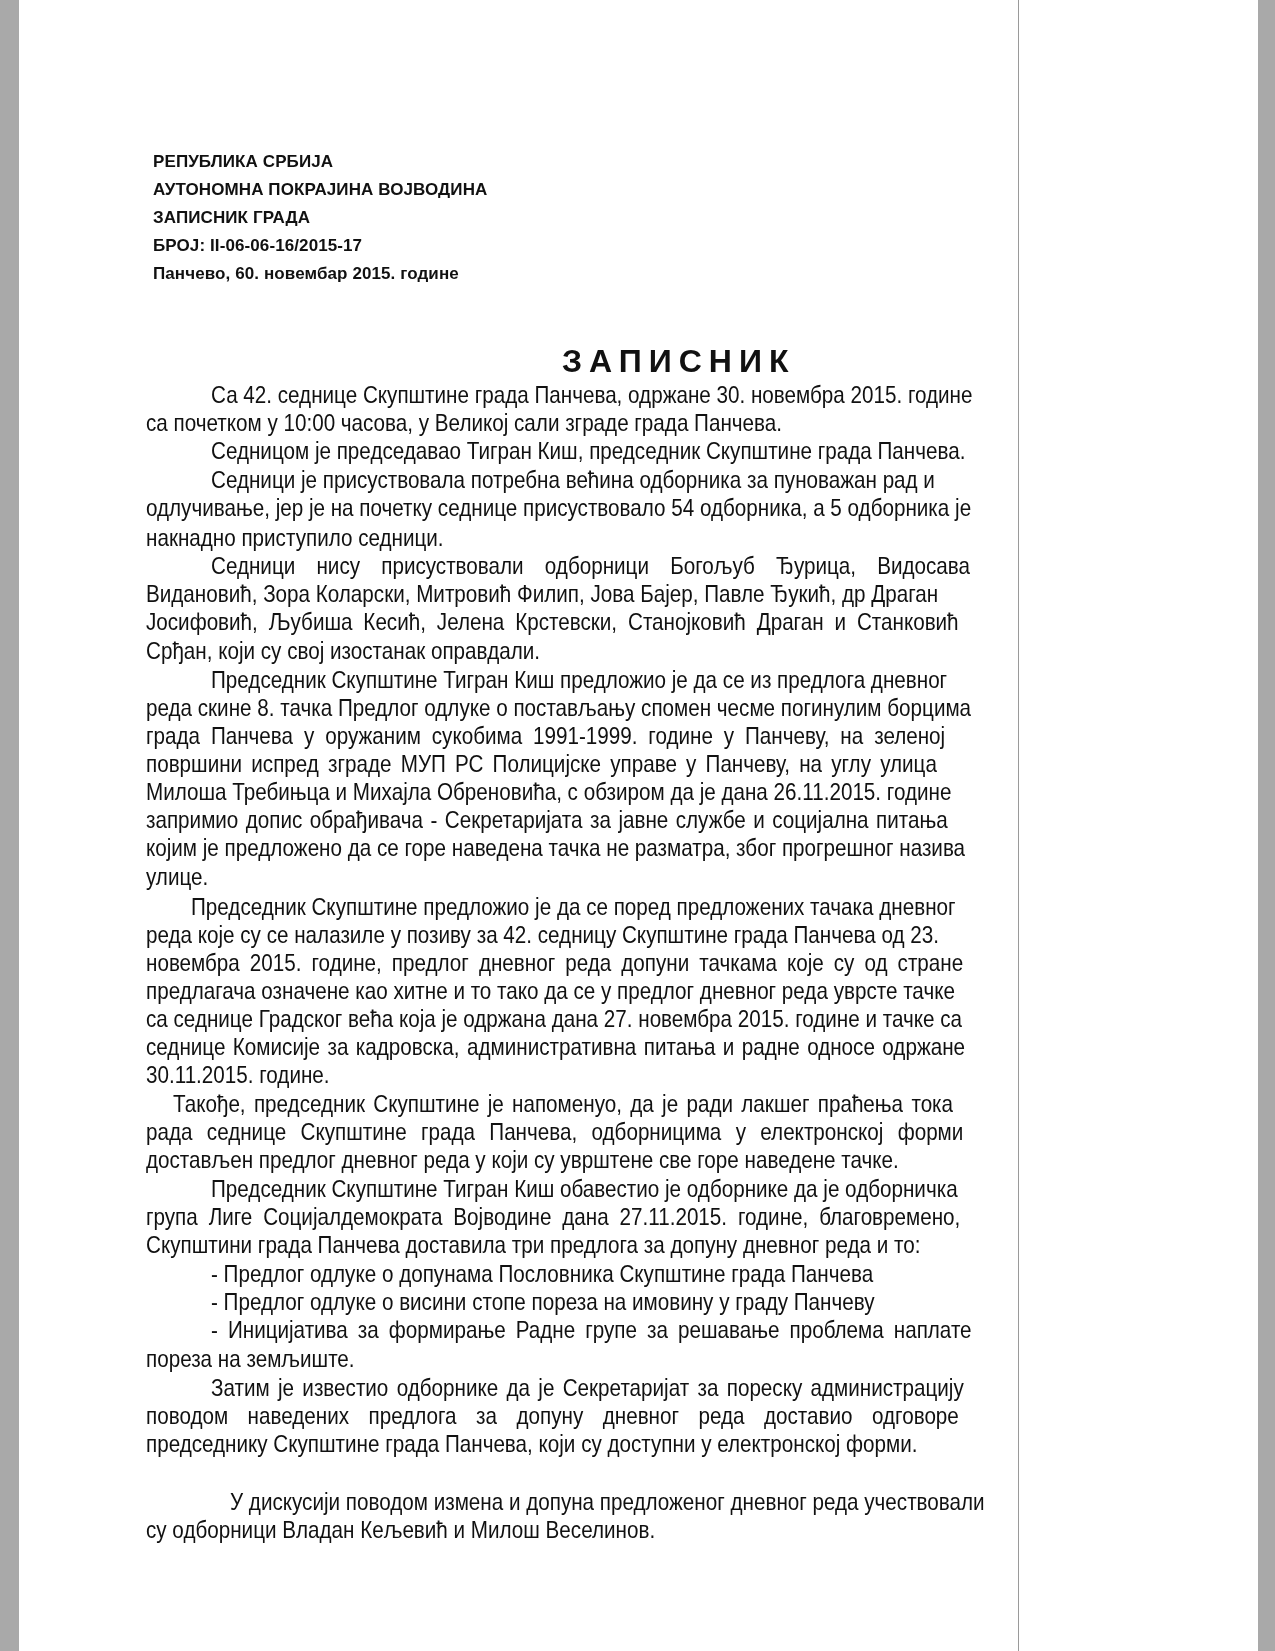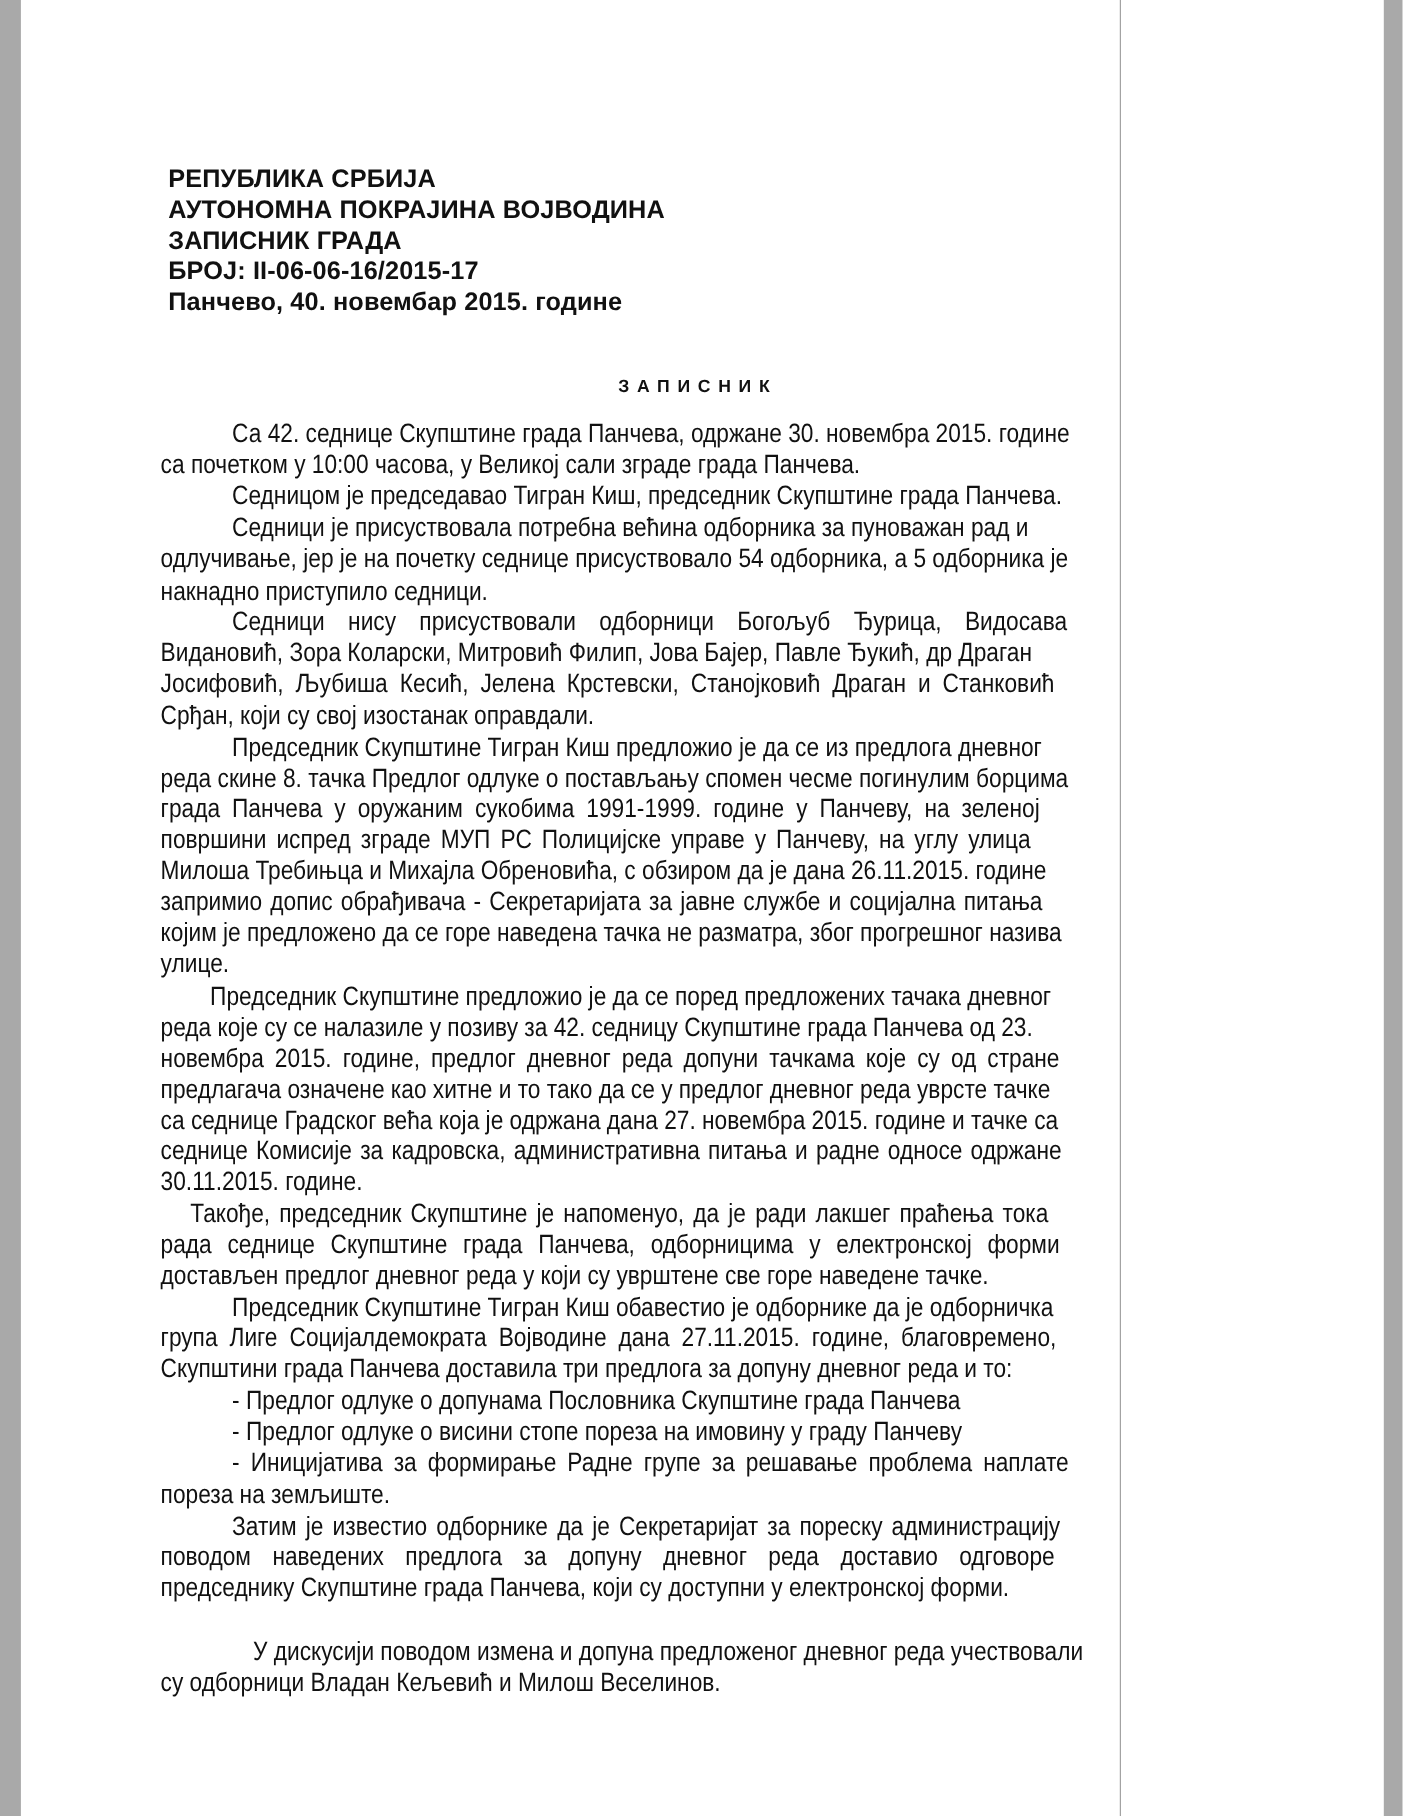--- a/index.html
+++ b/index.html
@@ -12,44 +12,44 @@
   .page {
     position: absolute; left: 19px; top: 0; width: 1239px; height: 1651px;
     background: #ffffff;
   }
   .fold-line {
     position: absolute; left: 1018px; top: 0; width: 1px; height: 1651px;
     background: #9a9a9a;
   }
   .header {
     position: absolute; left: 134px; top: 148px;
-    font-weight: bold; font-size: 23px; line-height: 28px;
+    font-weight: bold; font-size: 17px; line-height: 28px;
     letter-spacing: 0.1px;
   }
   .header div { white-space: nowrap; }
   .title {
     position: absolute; left: 543px; top: 343px;
-    font-weight: bold; font-size: 16px; letter-spacing: 7px;
+    font-weight: bold; font-size: 32px; letter-spacing: 7px;
   }
   .ln {
     position: absolute; white-space: nowrap;
     font-size: 24px; line-height: 28px;
     transform: scaleX(0.86); transform-origin: left top;
   }
 </style>
 </head>
 <body>
 
 <div class="page">
   <div class="header">
     <div>РЕПУБЛИКА СРБИЈА</div>
     <div>АУТОНОМНА ПОКРАЈИНА ВОЈВОДИНА</div>
     <div>ЗАПИСНИК ГРАДА</div>
     <div>БРОЈ: II-06-06-16/2015-17</div>
-    <div>Панчево, 40. новембар 2015. године</div>
+    <div>Панчево, 60. новембар 2015. године</div>
   </div>
 
   <div class="title">ЗАПИСНИК</div>
 
   <div>
     <div class="ln" style="left:192px;top:381px;width:1016px;">Са 42. седнице Скупштине града Панчева, одржане 30. новембра 2015. године</div>
     <div class="ln" style="left:127px;top:409px;">са почетком у 10:00 часова, у Великој сали зграде града Панчева.</div>
     <div class="ln" style="left:192px;top:437px;">Седницом је председавао Тигран Киш, председник Скупштине града Панчева.</div>
     <div class="ln" style="left:192px;top:466px;">Седници је присуствовала потребна већина одборника за пуноважан рад и</div>
     <div class="ln" style="left:127px;top:494px;">одлучивање, јер је на почетку седнице присуствовало 54 одборника, а 5 одборника је</div>

